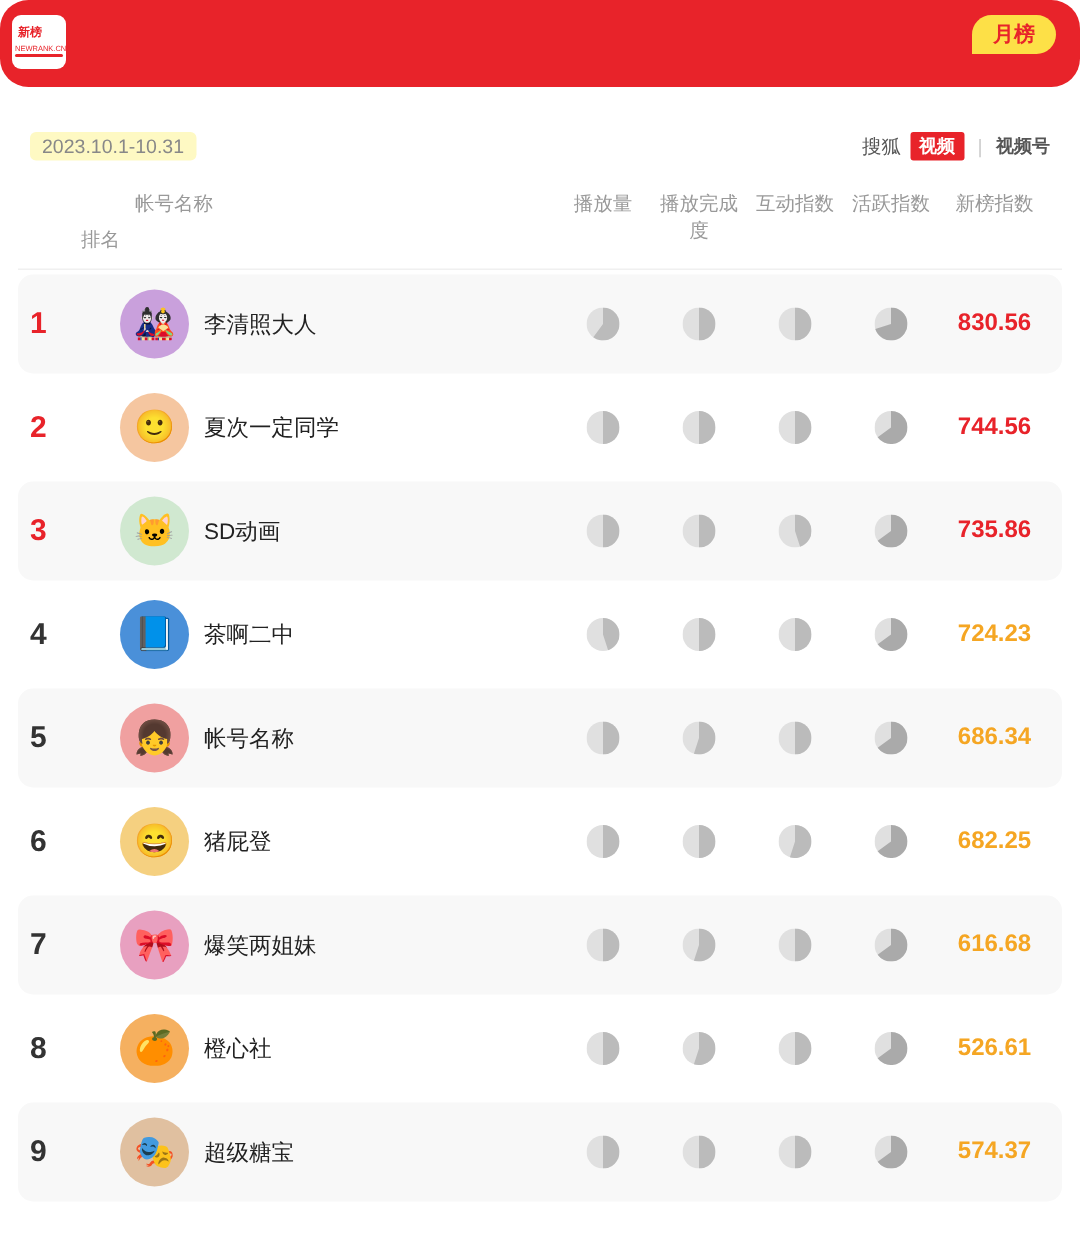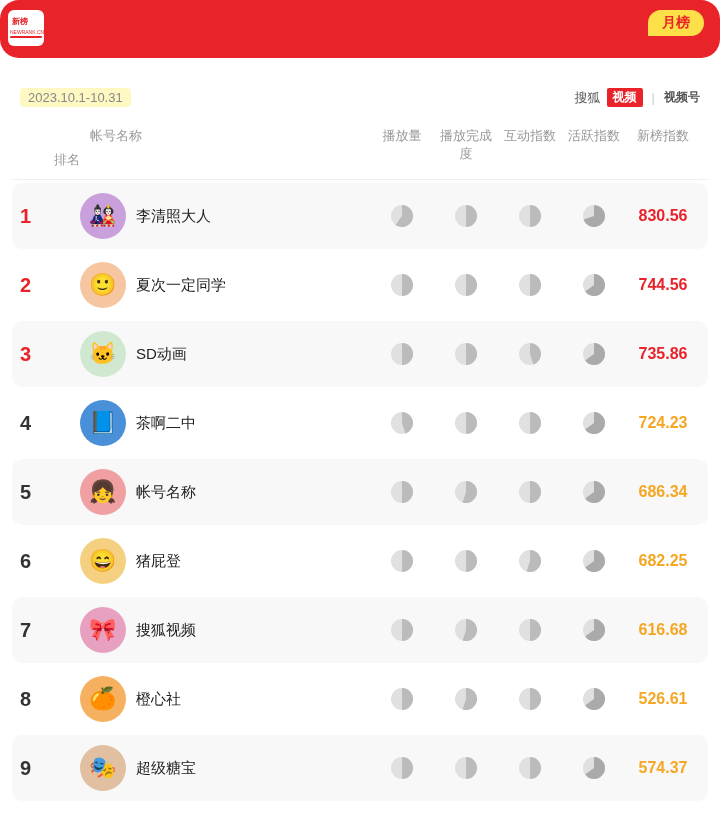--- a/index.html
+++ b/index.html
@@ -402,21 +402,21 @@
     <circle cx="11" cy="11" r="11" fill="#e0e0e0"></circle>
     <path d="M11,11 L11,0 A11,11 0 1,1 2.100813061875579,17.465637775217207 Z" fill="#aaa"></path>
   </svg>
         </div>
     <div class="score-cell" style="color:#f5a623">682.25</div>
   </div>
       <div class="table-row">
     <div class="rank-num ">7</div>
     <div class="account-cell">
       <div class="avatar" style="background:#e8a0c0;font-size:22px;">🎀</div>
-      <span class="account-name">搜狐视频</span>
+      <span class="account-name">爆笑两姐妹</span>
     </div>
     <div class="metric-cell">
           <svg class="pie-svg" viewBox="0 0 22 22">
     <circle cx="11" cy="11" r="11" fill="#e0e0e0"></circle>
     <path d="M11,11 L11,0 A11,11 0 0,1 11.000000000000002,22 Z" fill="#bbb"></path>
   </svg>
         </div>
     <div class="metric-cell">
           <svg class="pie-svg" viewBox="0 0 22 22">
     <circle cx="11" cy="11" r="11" fill="#e0e0e0"></circle>

